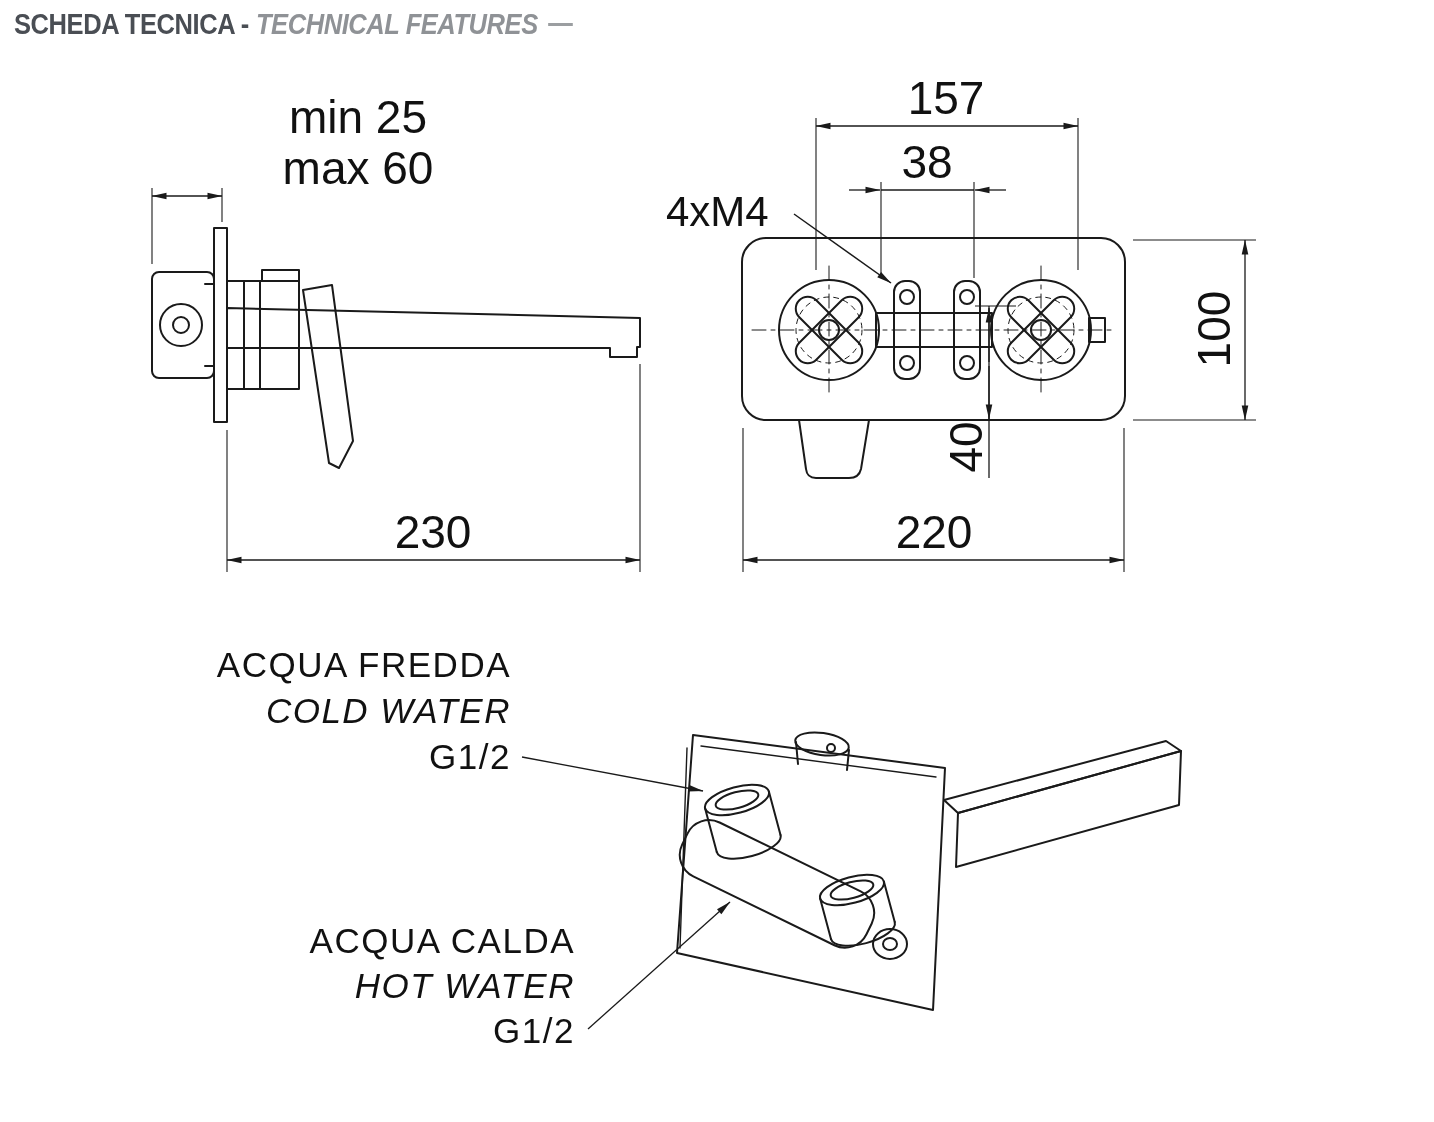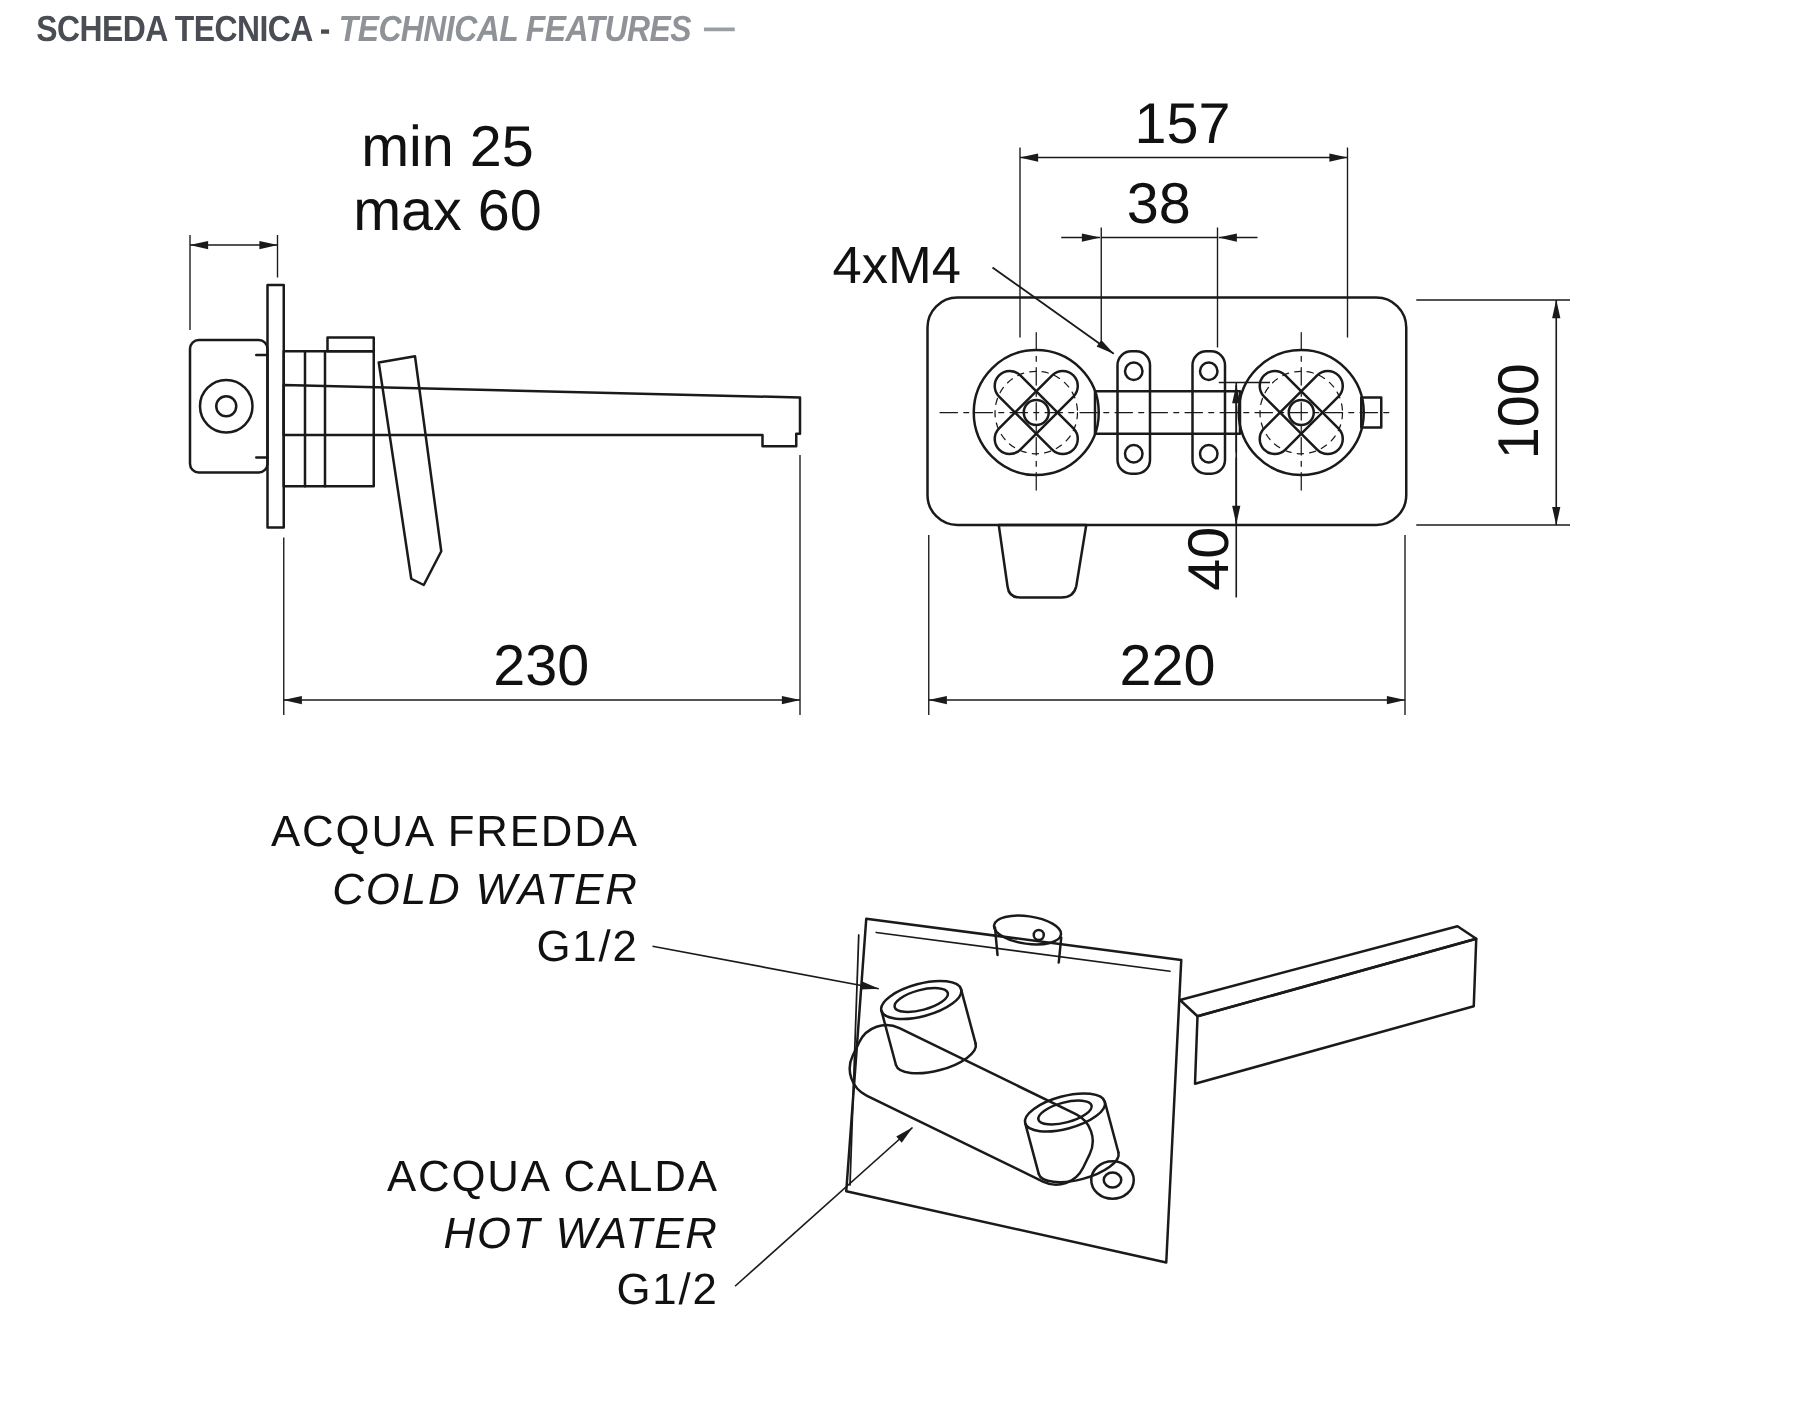--- a/index.html
+++ b/index.html
@@ -1,20 +1,20 @@
 <!DOCTYPE html>
 <html><head>
 <meta charset="utf-8">
 <style>
   html,body{margin:0;padding:0;}
   body{
     width:1434px;height:1122px;position:relative;background:#ffffff;
     font-family:"Liberation Sans", sans-serif;overflow:hidden;
   }
-  .header{position:absolute;top:8px;left:29px;white-space:nowrap;z-index:5;}
+  .header{position:absolute;top:8px;left:14px;white-space:nowrap;z-index:5;}
   .header-scale{display:inline-block;transform:scaleX(0.88);transform-origin:left top;}
   .t-dark{font-weight:bold;font-size:29px;color:#4a4e54;letter-spacing:-0.5px;}
   .t-gray{font-weight:bold;font-style:italic;font-size:29px;color:#8f9296;margin-left:8px;letter-spacing:-0.5px;}
   .rule{display:inline-block;width:28px;height:3px;background:#9b9ea1;margin-left:12px;vertical-align:8px;}
   svg{position:absolute;top:0;left:0;}
   .part{stroke:#1a1a1a;stroke-width:2;fill:none;stroke-linejoin:round;stroke-linecap:round;}
   .part-thin{stroke:#1a1a1a;stroke-width:1.4;fill:none;stroke-linejoin:round;}
   .dim{stroke:#1a1a1a;stroke-width:1.3;fill:none;}
   .ext{stroke:#1a1a1a;stroke-width:1.1;fill:none;}
   .dash{stroke:#1a1a1a;stroke-width:1;fill:none;stroke-dasharray:14 5 4 5;}

